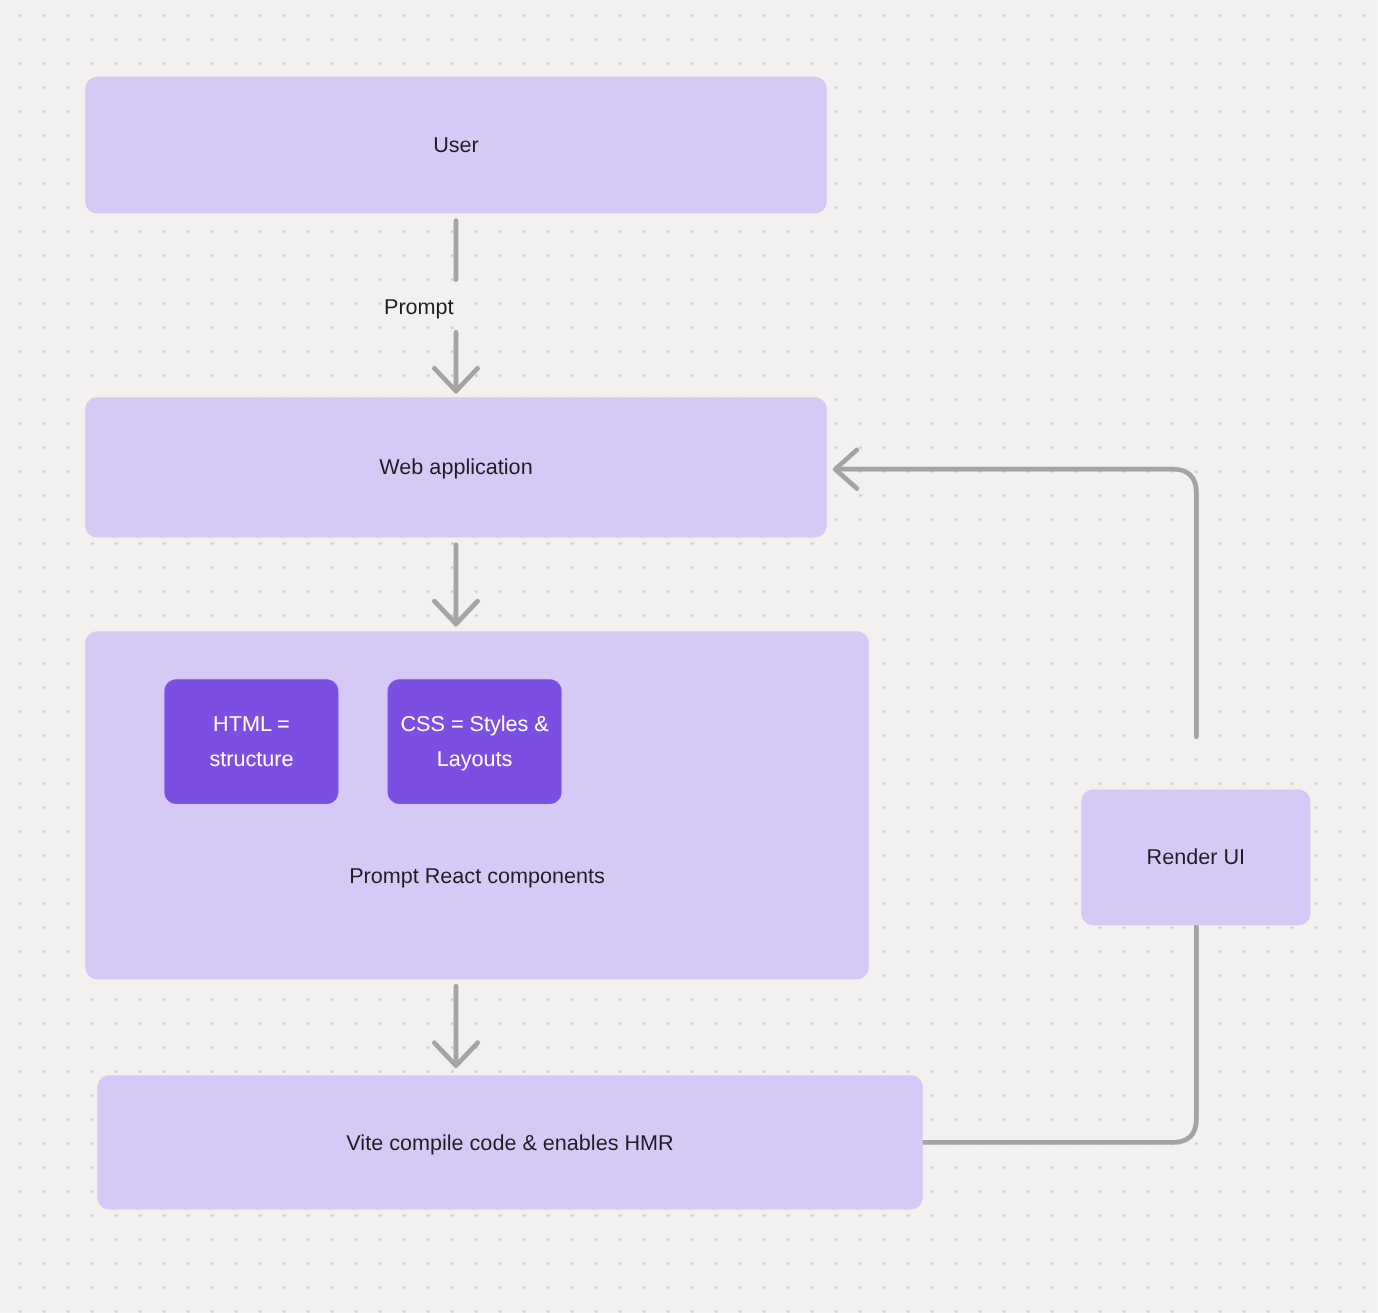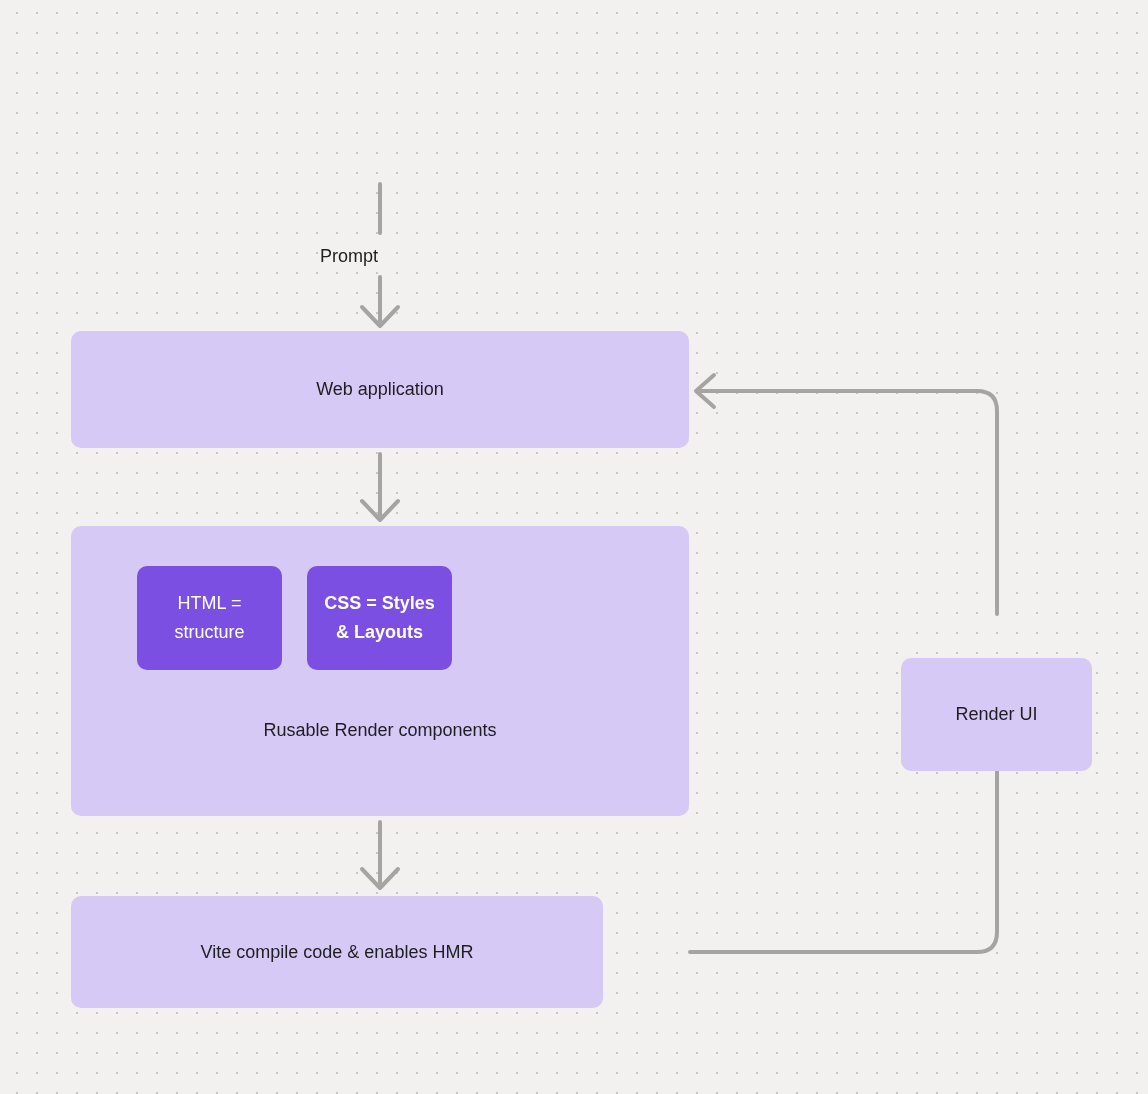--- a/index.html
+++ b/index.html
@@ -19,35 +19,35 @@
     position: absolute;
     background: var(--node-fill, #d7c9f6);
     border-radius: 10px;
     display: flex; align-items: center; justify-content: center;
     color: var(--node-text, #1e1e21);
     font-size: 18px;
     text-align: center;
   }
   .node-user   { left: 71px;  top: 64px;  width: 618px; height: 114px; }
   .node-webapp { left: 71px;  top: 331px; width: 618px; height: 117px; }
-  .node-vite   { left: 71px;  top: 896px; width: 532px; height: 112px; }
+  .node-vite   { left: 81px;  top: 896px; width: 688px; height: 112px; }
   .node-render { left: 901px; top: 614px; width: 191px; height: 113px; margin-top: 44px; }
-  .node-components { left: 71px; top: 526px; width: 618px; height: 290px; display: block; }
+  .node-components { left: 71px; top: 526px; width: 618px; height: 290px; display: block; padding-left: 35px; }
   .inner-node {
     position: absolute; top: 40px; width: 145px; height: 104px;
     background: var(--inner-node-fill, #7c4fe3);
     border-radius: 10px;
     color: var(--inner-node-text, #ffffff);
     font-size: 18px; line-height: 29px;
     display: flex; align-items: center; justify-content: center;
     text-align: center;
     padding: 0 10px; box-sizing: border-box;
   }
   .inner-html { left: 66px; }
-  .inner-css  { left: 236px; font-weight: bold; }
+  .inner-css  { left: 252px; }
   .inner-js   { left: 406px; }
   .components-caption {
     position: absolute; left: 0; right: 0; top: 194px;
     text-align: center; font-size: 18px;
     color: var(--node-text, #1e1e21);
   }
   .edge-label-prompt {
     position: absolute; left: 320px; top: 246px; width: 120px;
     font-size: 18px;
     color: var(--node-text, #1e1e21);
@@ -83,35 +83,38 @@
     <g class="connector">
       <path d="M690 952 H977 Q997 952 997 932 V740"></path>
       <path d="M980 752 L997 735 L1014 752"></path>
     </g>
     <g class="connector">
       <path d="M997 614 V411 Q997 391 977 391 H701"></path>
       <path d="M714 375 L696 391 L714 407"></path>
     </g>
   </svg>
 
+  <div class="node node-user">
+    <span>User</span>
+  </div>
 
   <div class="edge-label-prompt">Prompt</div>
 
   <div class="node node-webapp">
     <span>Web application</span>
   </div>
 
   <div class="node node-components">
     <div class="inner-node inner-html">
       <span>HTML = structure</span>
     </div>
     <div class="inner-node inner-css">
       <span>CSS = Styles &amp; Layouts</span>
     </div>
-    <div class="components-caption">Rusable Render components</div>
+    <div class="components-caption">Prompt React components</div>
   </div>
 
   <div class="node node-vite">
     <span>Vite compile code &amp; enables HMR</span>
   </div>
 
   <div class="node node-render">
     <span>Render UI</span>
   </div>
 

